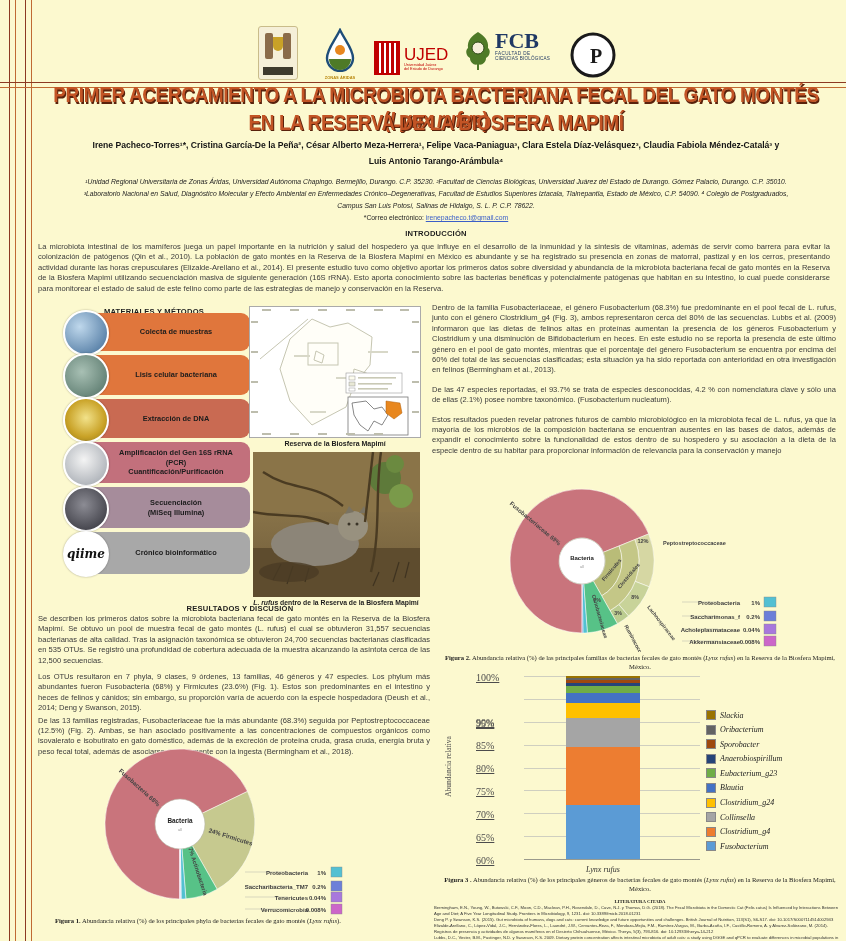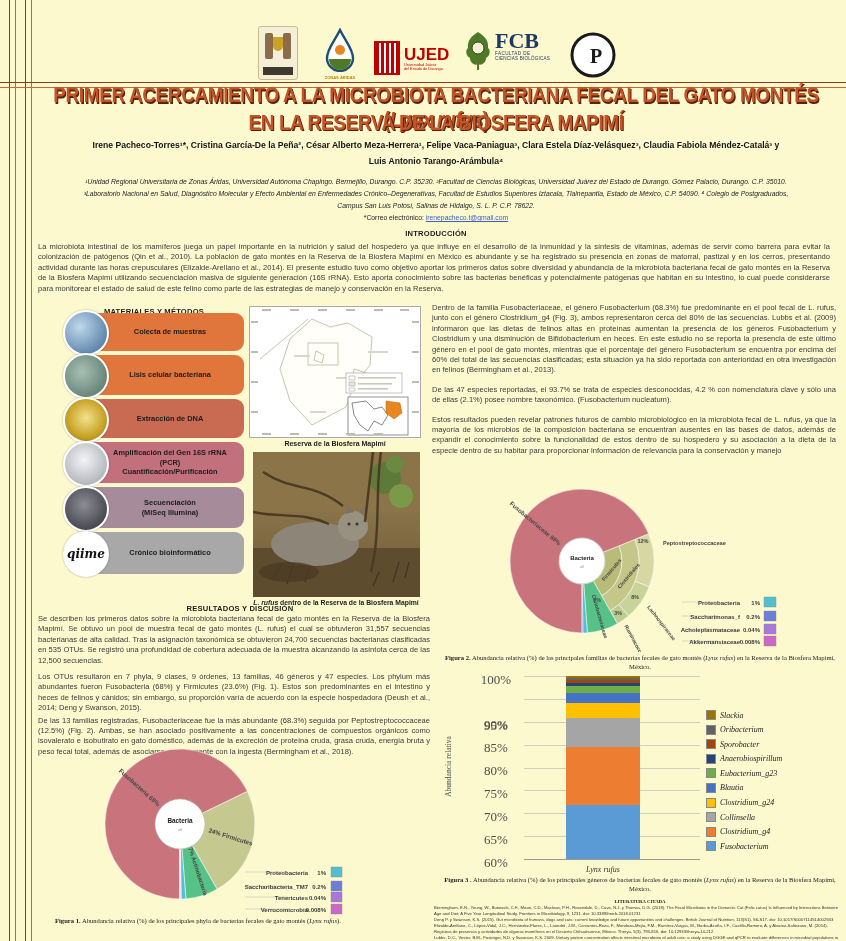--- a/index.html
+++ b/index.html
@@ -9,29 +9,29 @@
   .hline{position:absolute;left:0;right:0;top:82px;height:4px;border-top:1.6px solid #8C3A22;border-bottom:1.2px solid #C06A33;}
   .title{position:absolute;left:40px;right:14px;text-align:center;font-weight:800;
          font-size:19px;letter-spacing:-0.4px;color:#C25425;
          text-shadow:1.1px 1.1px 0 #59220C;transform:scaleY(1.12);}
   .authors{position:absolute;left:40px;right:14px;text-align:center;font-weight:700;font-size:8.6px;color:#141414;}
   .affil{position:absolute;left:40px;right:14px;text-align:center;font-style:italic;font-size:6.8px;color:#222;}
   .heading{position:absolute;text-align:center;font-weight:700;font-size:7.6px;color:#1d1d1d;letter-spacing:.2px;}
   .p{font-size:7.55px;line-height:1.38;text-align:justify;color:#3A3A3A;}
   .cap{font-family:"Liberation Serif",serif;font-size:6.6px;color:#1c1c1c;text-align:center;line-height:1.3;}
   .cap b{font-weight:700;}
-  .step-box{position:absolute;left:78px;width:166px;border-radius:9px;display:flex;align-items:center;
+  .step-box{position:absolute;left:84px;width:166px;border-radius:9px;display:flex;align-items:center;
             justify-content:center;text-align:center;font-weight:700;font-size:7.4px;color:#1c1c1c;
             padding:2px 6px 2px 24px;box-sizing:border-box;line-height:1.35;}
   .step-circle{position:absolute;left:63px;width:42px;height:42px;border-radius:50%;border:2px solid #fff;
                box-shadow:0 0 2px rgba(0,0,0,.35);overflow:hidden;}
   .legend3-row{display:flex;align-items:center;margin-bottom:4.6px;}
   .legend3-swatch{width:8px;height:8px;margin-right:4px;flex:0 0 auto;border:.4px solid #888;}
   .legend3-label{font-family:"Liberation Serif",serif;font-style:italic;font-size:8px;color:#222;white-space:nowrap;}
-  .tick{position:absolute;width:40px;text-align:center;font-family:"Liberation Serif",serif;font-size:13px;color:#4c4c4c;}
+  .tick{position:absolute;width:40px;text-align:left;font-family:"Liberation Serif",serif;font-size:10px;color:#4c4c4c;text-decoration:underline;}
   .grid{position:absolute;height:1px;background:#CFCFC0;}
   .refs{font-size:4.2px;line-height:1.35;color:#333;text-align:left;}
   .refs div{margin-bottom:.5px;}
   a.email{color:#3B5FC8;text-decoration:underline;}
   .logo-txt{line-height:1.05;}
 </style>
 </head>
 <body>
 
 <div id="poster">
@@ -52,21 +52,21 @@
       <path d="M17,2 C23,14 30,21 30,30 a13,13 0 1 1 -26,0 C4,21 11,14 17,2 Z" fill="#FFFFFF" stroke="#1F4E79" stroke-width="2.4"></path>
       <circle cx="17" cy="22" r="5" fill="#E8871E"></circle>
       <path d="M6,31 a11,11 0 0 0 22,0 Z" fill="#4E7A27"></path>
     </svg>
     <div class="logo-txt" style="font-size:4px;font-weight:700;color:#B8860B;">ZONAS ÁRIDAS</div>
   </div>
 
   <div style="position:absolute;left:374px;top:36px;width:82px;height:44px;display:flex;align-items:center;">
     <div style="width:26px;height:34px;background:repeating-linear-gradient(90deg,#C00000 0 3px,#fff 3px 5px);border:2px solid #C00000;box-sizing:border-box;"></div>
     <div style="margin-left:4px;">
-      <div style="font-size:17px;font-weight:700;color:#C00000;line-height:1;">UJED</div>
+      <div style="font-size:17px;font-weight:400;color:#C00000;line-height:1;">UJED</div>
       <div class="logo-txt" style="font-size:3.8px;color:#C00000;">Universidad Juárez</div>
       <div class="logo-txt" style="font-size:3.8px;color:#C00000;">del Estado de Durango</div>
     </div>
   </div>
 
   <div style="position:absolute;left:464px;top:30px;width:96px;height:50px;display:flex;align-items:flex-start;">
     <svg width="28" height="40" viewBox="0 0 28 40">
       <path d="M14,2 C20,6 25,10 24,18 C27,20 26,26 22,28 C22,33 17,36 14,34 C11,36 6,33 6,28 C2,26 1,20 4,18 C3,10 8,6 14,2 Z" fill="#4E7A27"></path>
       <circle cx="14" cy="18" r="6" fill="#F5EFD8" stroke="#2F4A18" stroke-width="1"></circle>
       <path d="M14,34 L14,40" stroke="#4E7A27" stroke-width="2"></path>

